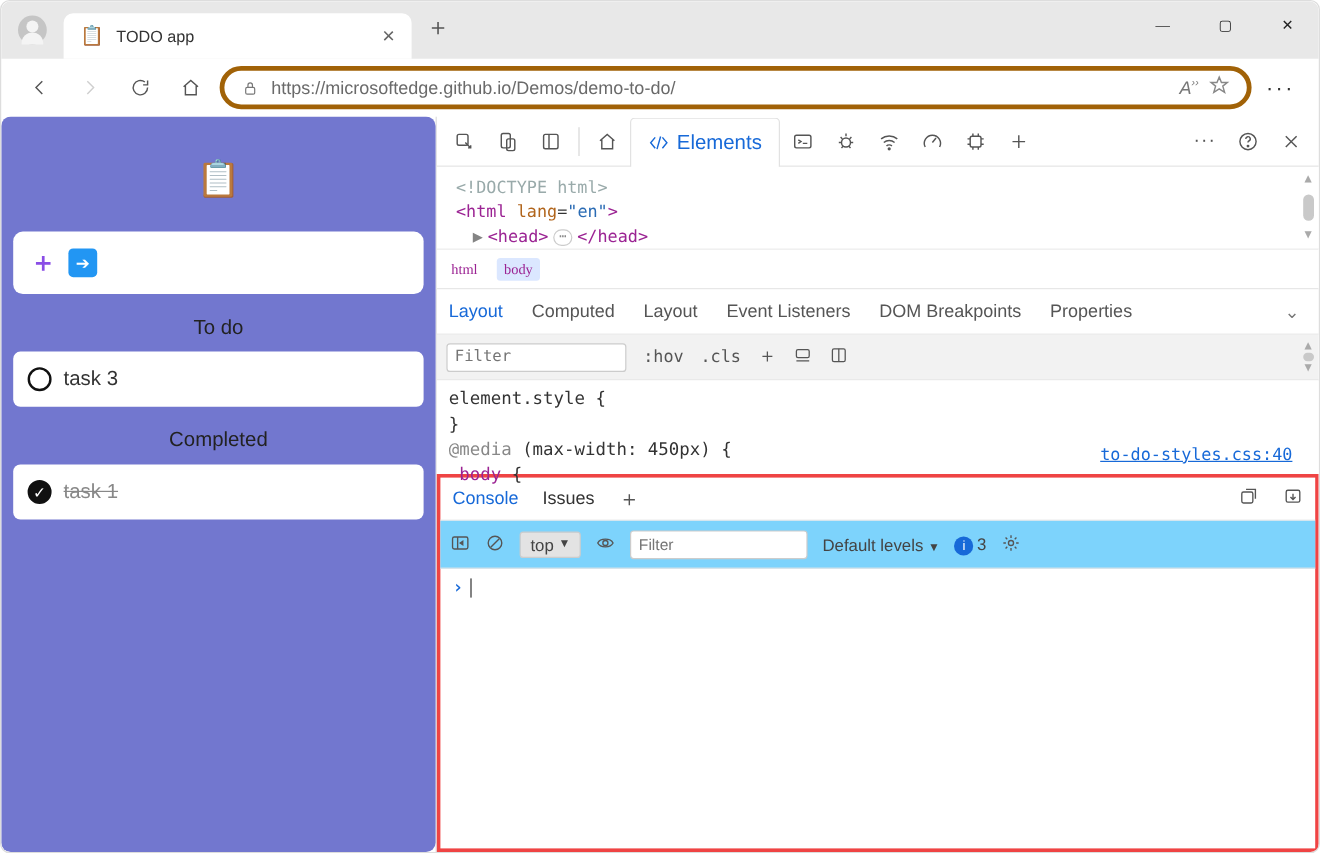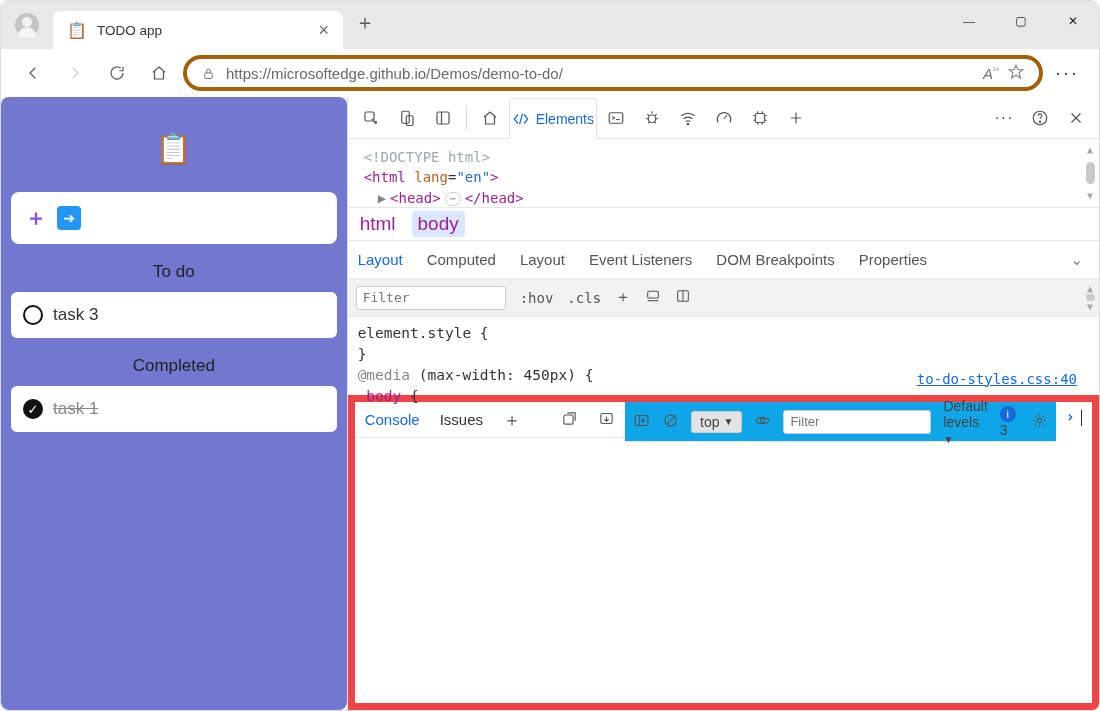--- a/index.html
+++ b/index.html
@@ -41,61 +41,61 @@
   .secthdr{text-align:center;color:#222;font-size:17px;margin:18px 0 10px}
   .task{background:#fff;border-radius:6px;height:46px;display:flex;align-items:center;padding:0 12px;gap:10px;margin-bottom:8px;font-size:17px}
   .chk{width:20px;height:20px;border:2.5px solid #111;border-radius:50%}
   .chk.done{background:#111;color:#fff;display:flex;align-items:center;justify-content:center;font-size:13px}
   .done-text{text-decoration:line-through;color:#888}
 
   
   .dev{flex:1;display:flex;flex-direction:column;border-left:1px solid #ddd}
   .dev-top{height:42px;border-bottom:1px solid #e2e2e2;display:flex;align-items:center;padding:0 6px;gap:2px;position:relative}
   .dtbtn{width:34px;height:32px;display:flex;align-items:center;justify-content:center;cursor:pointer;color:#555}
-  .dev-tab{height:42px;display:flex;align-items:center;gap:6px;padding:0 2px;color:#444;cursor:pointer;font-size:14px;border:1px solid transparent;border-bottom:none}
+  .dev-tab{height:42px;display:flex;align-items:center;gap:6px;padding:0 14px;color:#444;cursor:pointer;font-size:17px;border:1px solid transparent;border-bottom:none}
   .dev-tab.active{color:#1769d8;border-color:#e2e2e2;background:#fff;position:relative;top:1px;border-radius:4px 4px 0 0}
   .dev-tab.active::after{content:"";position:absolute;left:8px;right:8px;bottom:-2px;height:2px;background:#1769d8}
   .vline{width:1px;height:24px;background:#d8d8d8;margin:0 4px}
   .dev-top .spacer{flex:1}
 
   .dom{padding:8px 16px;font-family:Consolas,monospace;font-size:14px;line-height:1.45;background:#fff;position:relative;height:68px;overflow:hidden}
   .dom .t-doctype{color:#9aa}
   .t-tag{color:#9b2393}
   .t-attr{color:#b1651c}
   .t-val{color:#2a6bb4}
   .indent1{margin-left:14px}
   .expand{color:#848484;margin-right:4px}
   .ellips{display:inline-block;border:1px solid #ccc;border-radius:8px;padding:0 4px;font-size:10px;color:#888;line-height:12px;margin:0 4px;vertical-align:middle}
   .scroll-ind{position:absolute;right:2px;top:4px;bottom:4px;width:14px;display:flex;flex-direction:column;align-items:center;justify-content:space-between;color:#aaa;font-size:10px}
   .scroll-thumb{width:9px;height:22px;background:#c9c9c9;border-radius:5px}
 
-  .crumbs{height:34px;border-top:1px solid #e7e7e7;border-bottom:1px solid #e7e7e7;display:flex;align-items:center;padding:0 12px;gap:16px;font-family:Liberation Sans, sans-serif;font-size:19px;color:#9b2393;background:#fff}
+  .crumbs{height:34px;border-top:1px solid #e7e7e7;border-bottom:1px solid #e7e7e7;display:flex;align-items:center;padding:0 12px;gap:16px;font-family:Liberation Serif, serif;font-size:12px;color:#9b2393;background:#fff}
   .crumbs .sel{background:#dbe7ff;padding:2px 6px;border-radius:3px}
 
   .styletabs{height:38px;display:flex;align-items:center;padding:0 10px;gap:24px;border-bottom:1px solid #e7e7e7;font-size:15px;color:#555}
   .styletabs .active{color:#1769d8}
   .styletabs .chev{margin-left:auto;color:#777;padding-right:6px}
 
   .stylebar{height:38px;background:#f2f2f2;border-bottom:1px solid #e7e7e7;display:flex;align-items:center;padding:0 8px;gap:14px;font-family:Consolas,monospace;font-size:14px;color:#555;position:relative}
   .stylebar input{width:150px;height:24px;border:1px solid #ccc;border-radius:3px;padding:0 6px;font-size:13px;font-family:inherit}
   .mini{font-size:16px}
 
   .stylebody{padding:6px 10px;font-family:Consolas,monospace;font-size:14.5px;line-height:1.45;background:#fff;height:78px;position:relative}
   .media{color:#888}
   .sel2{color:#9b2393}
   .srclink{color:#1769d8;text-decoration:underline;position:absolute;right:22px;bottom:6px;font-size:14px}
 
   
-  .drawer{flex:1;border:7px solid #ef4444;display:flex;flex-direction:row;background:#fff}
+  .drawer{flex:1;border:3px solid #ef4444;display:flex;flex-direction:column;background:#fff}
   .dr-tabs{height:36px;display:flex;align-items:center;padding:0 10px;gap:20px;border-bottom:1px solid #e7e7e7;font-size:15px}
   .dr-tabs .active{color:#1769d8}
   .dr-tabs .plus{font-size:18px;color:#555;cursor:pointer}
   .dr-tabs .spacer{flex:1}
 
-  .dr-bar{height:40px;background:#0ea5e9;border-bottom:1px solid #e7e7e7;display:flex;align-items:center;padding:0 8px;gap:12px;font-size:14px;color:#444}
+  .dr-bar{height:40px;background:#7dd3fc;border-bottom:1px solid #e7e7e7;display:flex;align-items:center;padding:0 8px;gap:12px;font-size:14px;color:#444}
   .ctx{background:#e3e3e3;border:1px solid #ccc;border-radius:3px;padding:2px 8px;display:flex;align-items:center;gap:4px}
   .dr-bar input{width:148px;height:24px;border:1px solid #ccc;border-radius:3px;padding:0 6px;font-size:13px}
   .badge{display:inline-flex;align-items:center;justify-content:center;width:16px;height:16px;border-radius:50%;background:#1769d8;color:#fff;font-size:11px;margin-right:3px}
 
   .console{flex:1;padding:6px 10px;font-family:Consolas,monospace;font-size:15px;color:#555}
   .prompt{color:#1769d8;font-weight:600;margin-right:6px}
   .cursor{display:inline-block;width:1.2px;height:16px;background:#333;vertical-align:middle}
 
   svg{width:18px;height:18px;stroke:#555;fill:none;stroke-width:1.6}
 </style>

